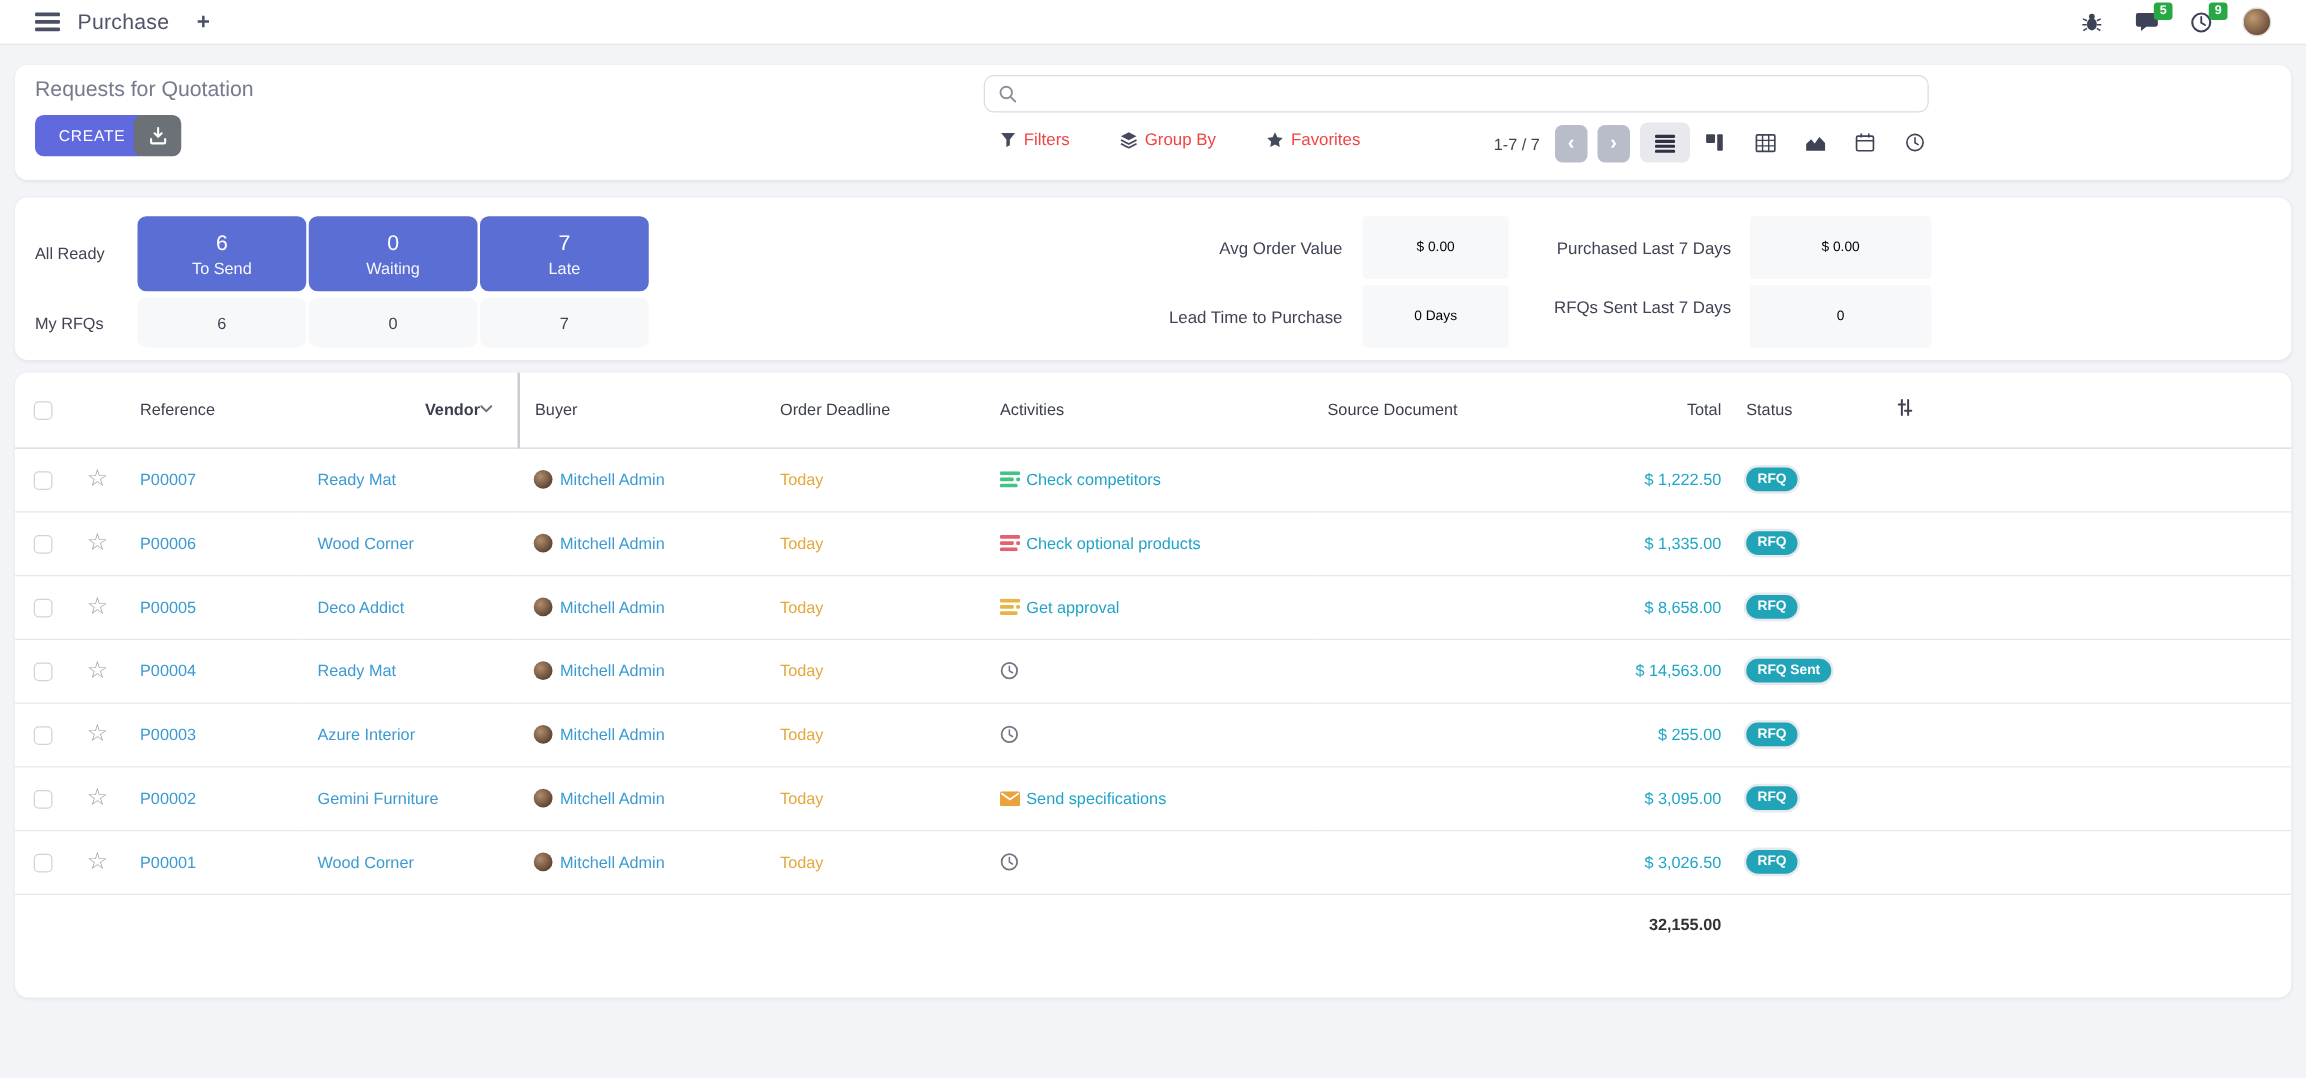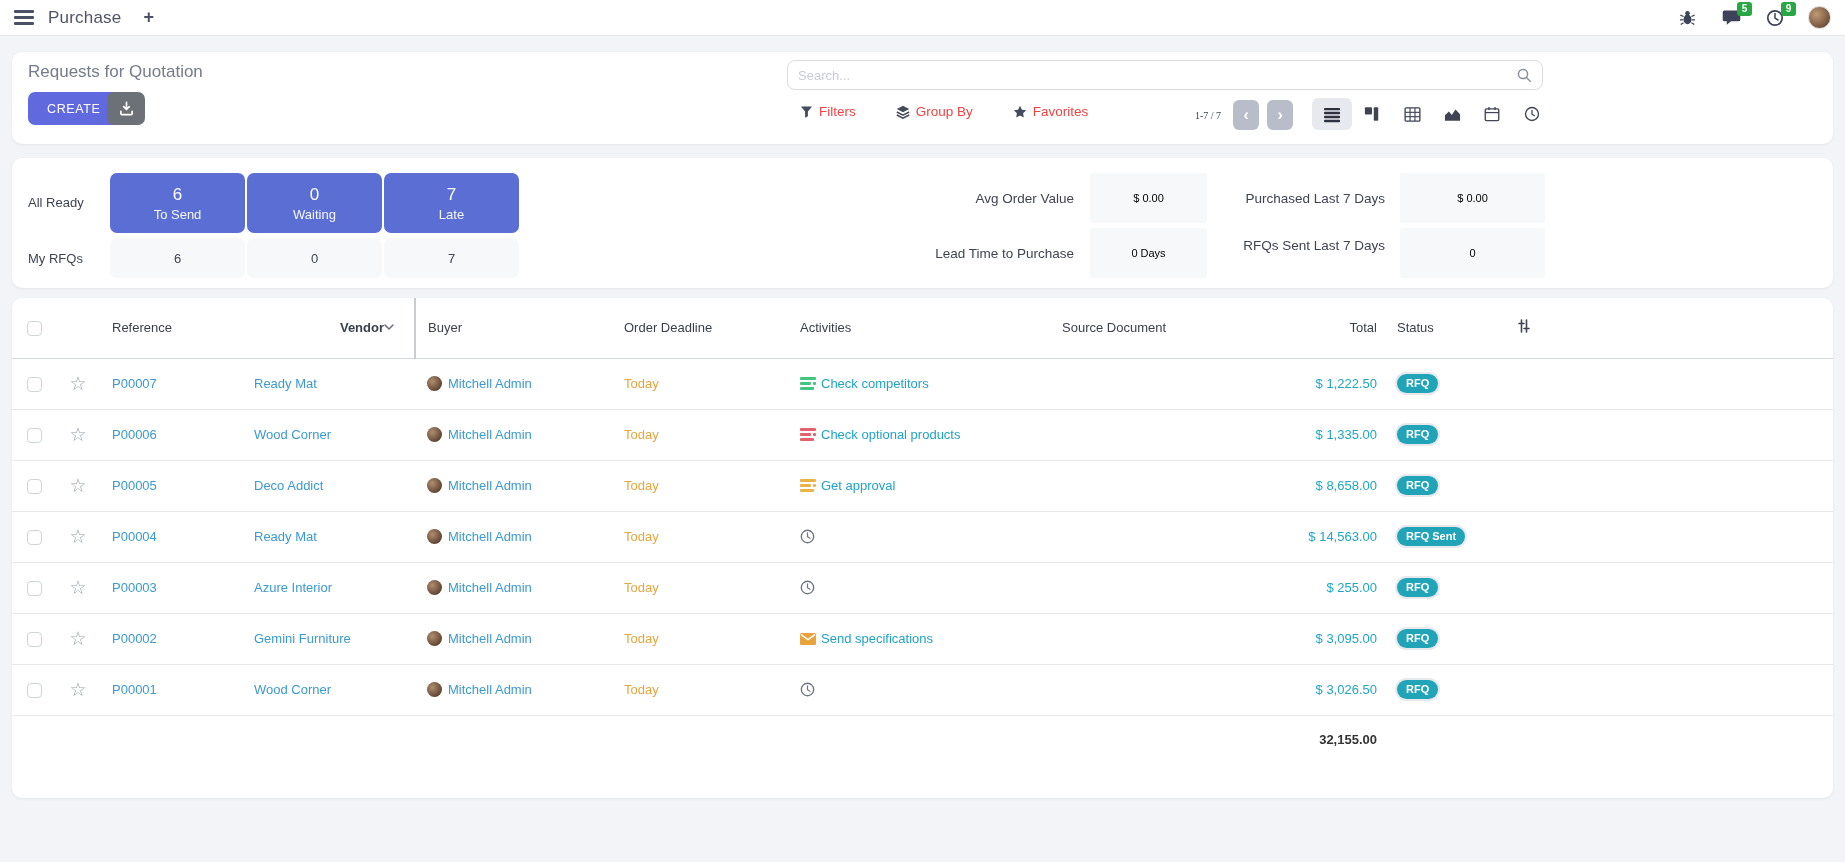--- a/index.html
+++ b/index.html
@@ -1,21 +1,21 @@
 <!DOCTYPE html>
 <html><head>
 <meta charset="utf-8">
 <style>
   * { margin:0; padding:0; box-sizing:border-box; }
   html,body { width:1845px; height:862px; overflow:hidden;
     font-family:"Liberation Sans", sans-serif; background:#f3f4f7; color:#3f4354; }
 
   
   .navbar { height:36px; background:#fff; border-bottom:1px solid #e6e7eb;
-    display:flex; align-items:center; padding:0 14px; }
+    display:flex; align-items:center; padding:0 28px; }
   .nav-left { display:flex; align-items:center; gap:14px; }
   .hamburger { width:20px; display:flex; flex-direction:column; gap:3px; cursor:pointer; }
   .hamburger span { height:3px; background:#4a5065; border-radius:1px; }
   .app-title { font-size:17px; color:#4f5468; font-weight:500; letter-spacing:.2px; }
   .nav-plus { font-size:18px; color:#4a5065; font-weight:700; margin-left:8px; cursor:pointer; }
   .nav-right { margin-left:auto; display:flex; align-items:center; gap:22px; }
   .nav-ico { position:relative; width:22px; height:22px; display:flex; align-items:center; justify-content:center; cursor:pointer; }
   .nav-badge { position:absolute; top:-5px; right:-10px; background:#28a745; color:#fff;
     font-size:10px; line-height:13px; height:14px; min-width:15px; text-align:center;
     border-radius:3px; padding:0 3px; font-weight:700; }
@@ -40,21 +40,21 @@
   .searchbox { position:absolute; left:775px; top:8px; width:756px; height:30px;
     border:1px solid #dadce2; border-radius:8px; background:#fff;
     display:flex; align-items:center; padding:0 10px; }
   .searchbox input { flex:1; border:none; outline:none; font-size:13px; color:#3f4354;
     font-family:inherit; background:transparent; }
   .searchbox input::placeholder { color:#c9ccd6; }
   .filterbar { position:absolute; left:788px; top:52px; display:flex; gap:40px;
     align-items:center; font-size:13.5px; color:#ef4444; }
   .filterbar .fitem { display:flex; align-items:center; gap:6px; cursor:pointer; }
   .pager { position:absolute; left:1183px; top:48px; display:flex; align-items:center; gap:8px; }
-  .pager-text { font-size:10px; color:#3f4354; margin-right:4px;font-family:Liberation Serif, serif; }
+  .pager-text { font-size:13px; color:#3f4354; margin-right:4px; }
   .pager-btn { width:26px; height:30px; border:none; border-radius:6px; background:#b9bdc9;
     color:#fff; font-size:16px; font-weight:700; cursor:pointer; line-height:1; }
   .switcher { position:absolute; left:1300px; top:46px; display:flex; }
   .sw-item { width:40px; height:32px; display:flex; align-items:center; justify-content:center;
     color:#3f4354; cursor:pointer; border-radius:6px; }
   .sw-item.active { background:#e8e9ee; }
 
   
   .dash-label { position:absolute; left:16px; font-size:13px; color:#3f4354; }
   .lbl-all { top:37px; } .lbl-my { top:93px; }
@@ -157,21 +157,20 @@
   <div class="cp-title">Requests for Quotation</div>
   <button class="btn-create">CREATE</button>
   <button class="btn-export">
     <svg width="15" height="15" viewBox="0 0 16 16">
         <path d="M8 1.5v7.5M5 6l3 3 3-3" fill="none" stroke="#fff" stroke-width="1.8" stroke-linecap="round" stroke-linejoin="round"></path>
         <path d="M2 11v2.6a1 1 0 001 1h10a1 1 0 001-1V11" fill="none" stroke="#fff" stroke-width="1.8" stroke-linecap="round"></path>
       </svg>
   </button>
 
   <div class="searchbox">
-    <input type="text" placeholder="Search..." style="">
     <svg width="16" height="16" viewBox="0 0 16 16">
         <circle cx="7" cy="7" r="4.6" fill="none" stroke="#8a8f9c" stroke-width="1.5"></circle>
         <line x1="10.5" y1="10.5" x2="14.2" y2="14.2" stroke="#8a8f9c" stroke-width="1.5" stroke-linecap="round"></line>
       </svg>
   </div>
 
   <div class="filterbar">
     <div class="fitem">
       <svg width="13" height="13" viewBox="0 0 14 14">
           <path d="M1 1.5h12L8.5 7v5l-3 1.6V7z" fill="#454a5c"></path>

